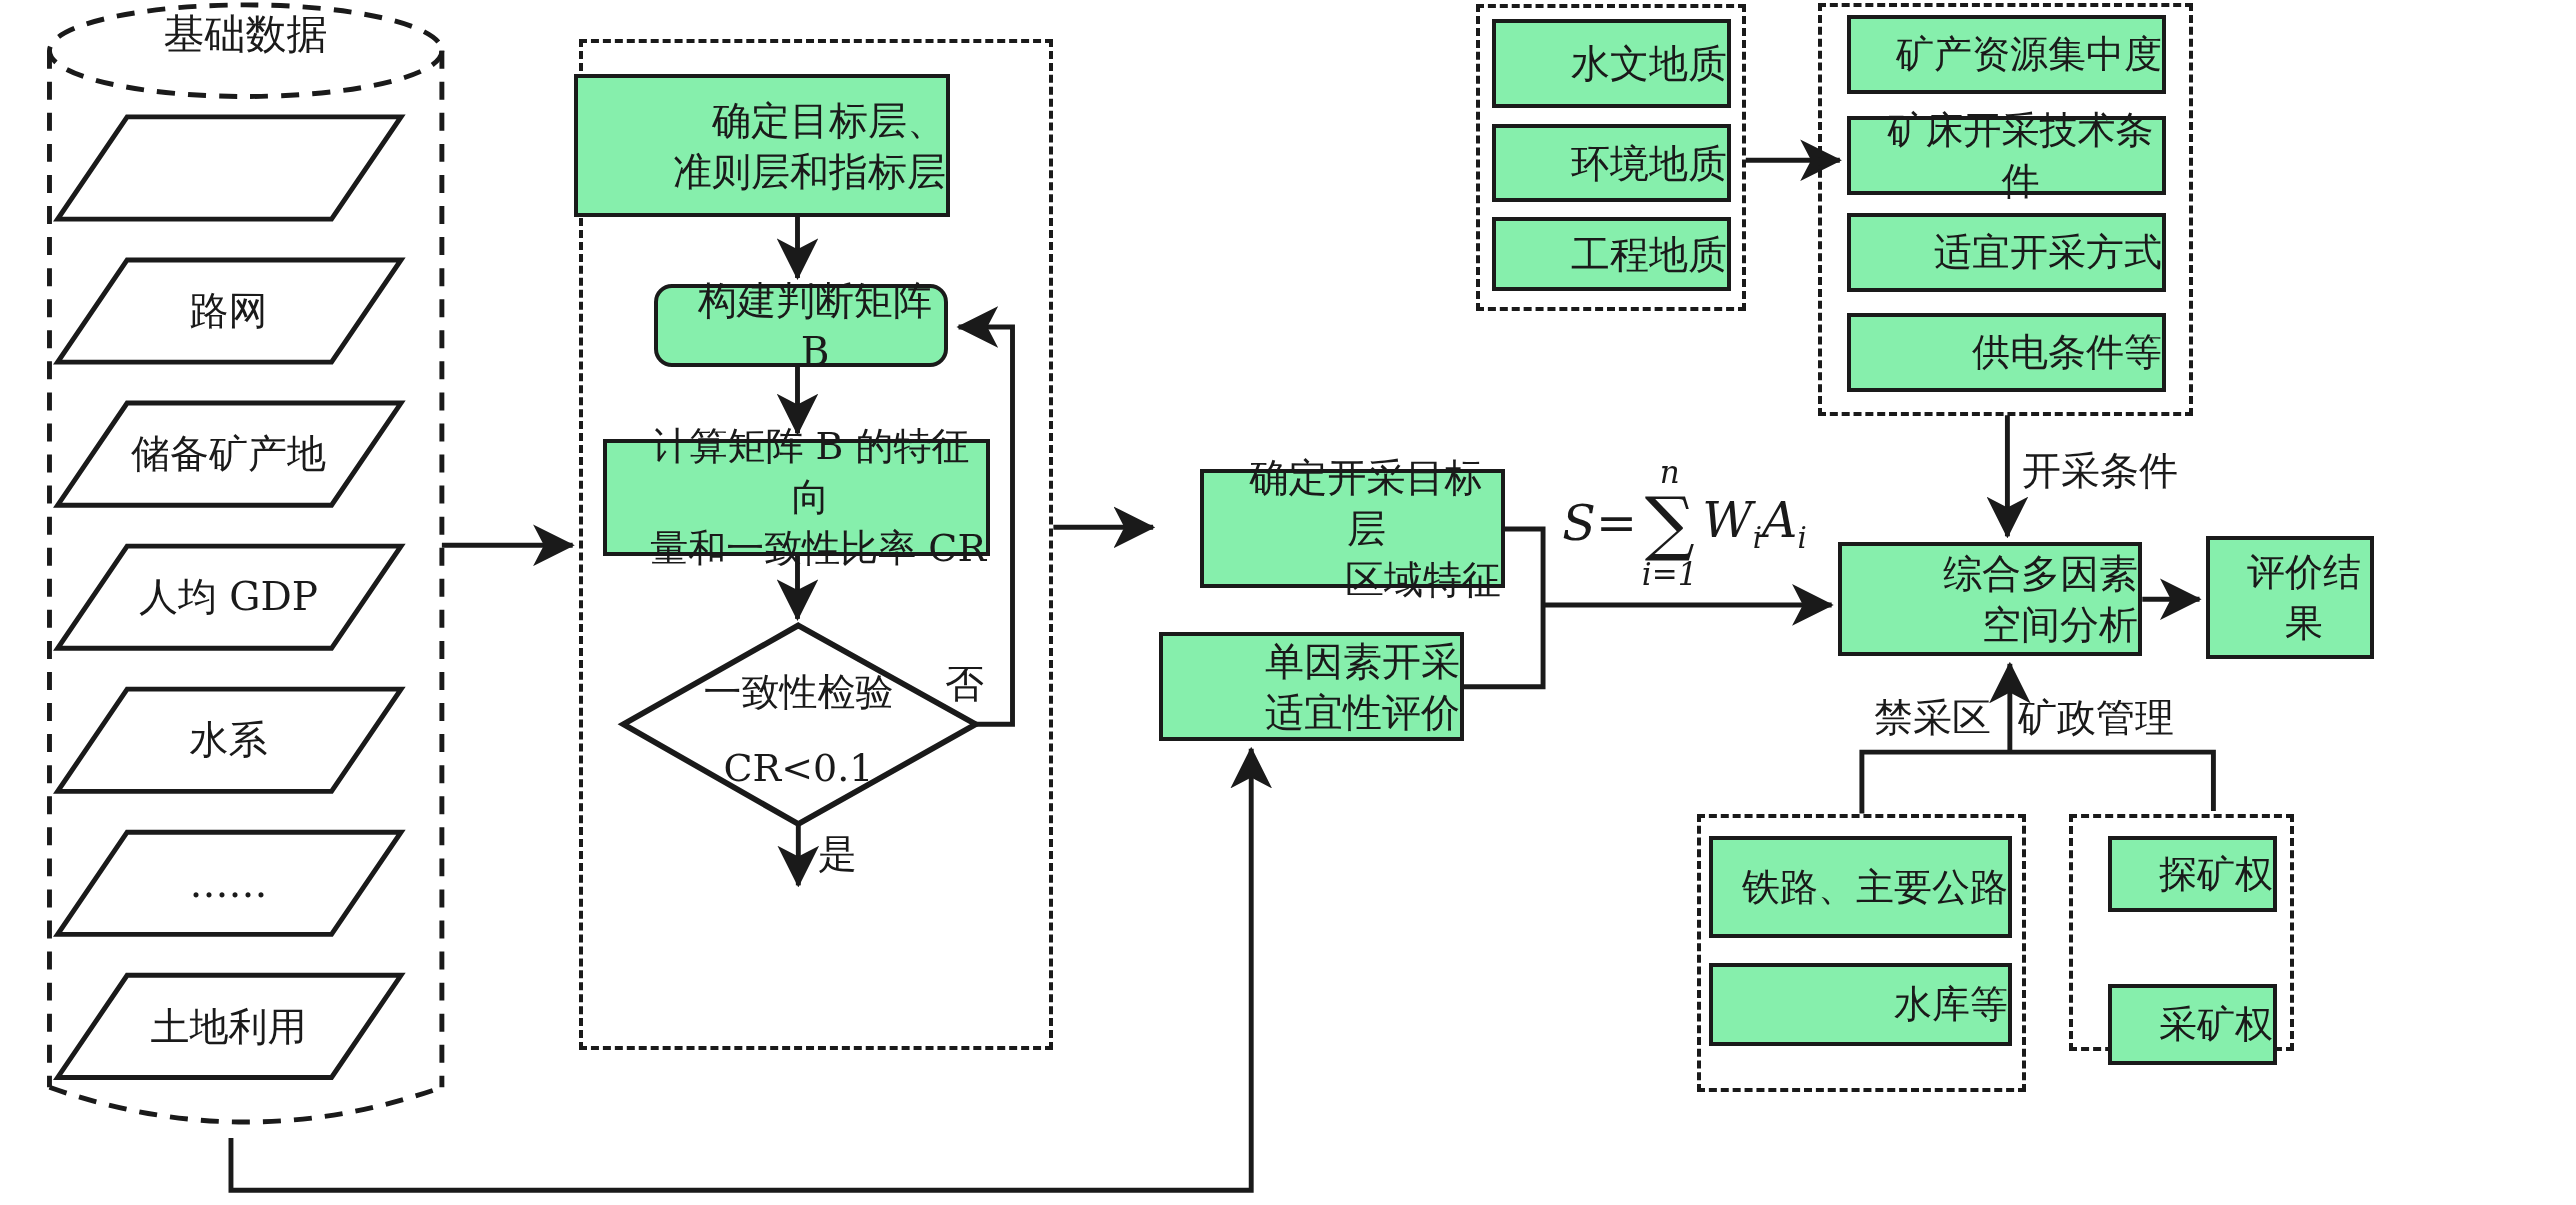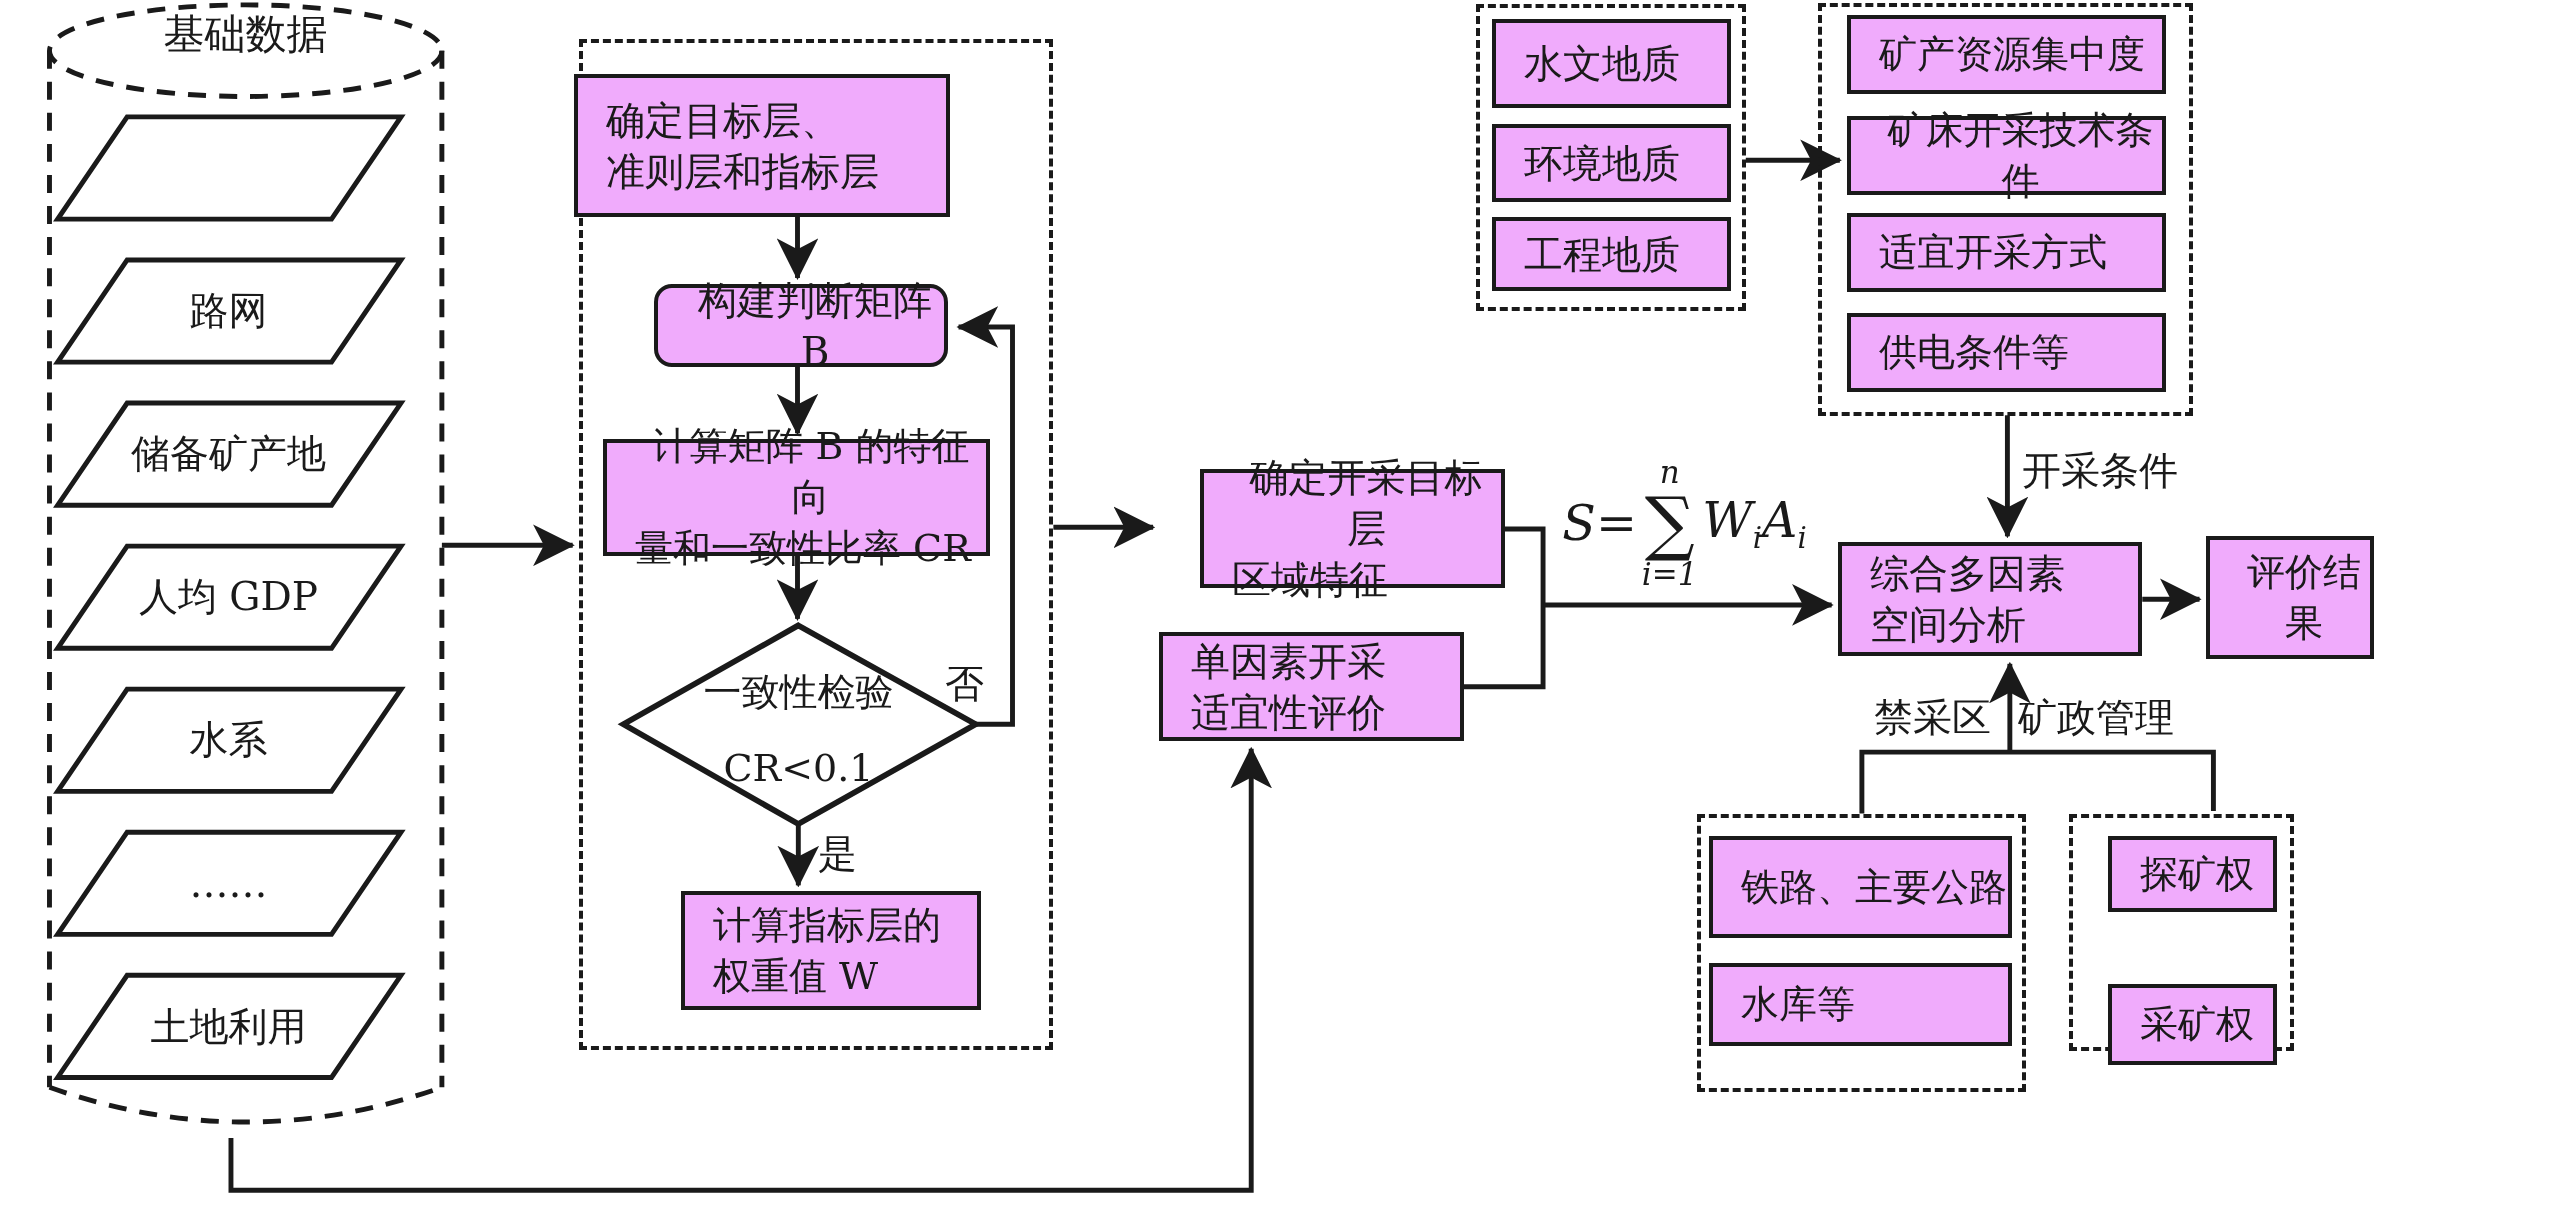--- a/index.html
+++ b/index.html
@@ -1,20 +1,20 @@
 <!DOCTYPE html>
 <html style="font-size:13px"><head>
 <meta charset="utf-8">
 <style>
   html,body{margin:0;padding:0;background:#fff;}
   #canvas{position:relative;width:2576px;height:1205px;background:#fff;overflow:hidden;
           font-family:"DejaVu Serif","Liberation Serif",serif;color:#1a1a1a;}
   #wires{position:absolute;left:0;top:0;width:2576px;height:1205px;}
-  .box{position:absolute;border:4.9px solid #1a1a1a;background:#f0abfc;display:flex;
-       flex-direction:column;align-items:flex-start;justify-content:center;
+  .box{position:absolute;border:4.9px solid #1a1a1a;background:#86efac;display:flex;
+       flex-direction:column;align-items:flex-end;justify-content:center;
        text-align:center;font-size:38px;line-height:51px;box-sizing:border-box;padding-left:28px;}
   .ghost{position:absolute;display:flex;flex-direction:column;align-items:center;
          justify-content:center;text-align:center;font-size:38px;line-height:51px;}
   .dashed{position:absolute;border:4.9px dashed #1a1a1a;box-sizing:border-box;background:transparent;}
   .lbl{position:absolute;font-size:39px;line-height:46px;white-space:nowrap;}
   .pgram-text{position:absolute;display:flex;align-items:center;justify-content:center;
               font-size:39px;}
   .formula{position:absolute;display:flex;align-items:center;justify-content:center;
            font-style:italic;}
   .f-s{font-size:49px;}
@@ -100,24 +100,20 @@
   </div>
 
   <div class="ghost" style="left:635px;top:675px;width:327px;height:110px;gap:25px;">
     <span>一致性检验</span>
     <span>CR&lt;0.1</span>
   </div>
 
   <div class="lbl" style="left:945px;top:661px;">否</div>
   <div class="lbl" style="left:818px;top:831px;">是</div>
 
-  <div class="box" style="left:681px;top:891px;width:300px;height:119px;">
-    <span>计算指标层的</span>
-    <span>权重值 W</span>
-  </div>
 
   <div class="box" style="left:1159px;top:469px;width:305px;height:119px;font-size:39px;margin-left:41px;">
     <span>确定开采目标层</span>
     <span>区域特征</span>
   </div>
 
   <div class="box" style="left:1159px;top:632px;width:305px;height:109px;font-size:39px;">
     <span>单因素开采</span>
     <span>适宜性评价</span>
   </div>

